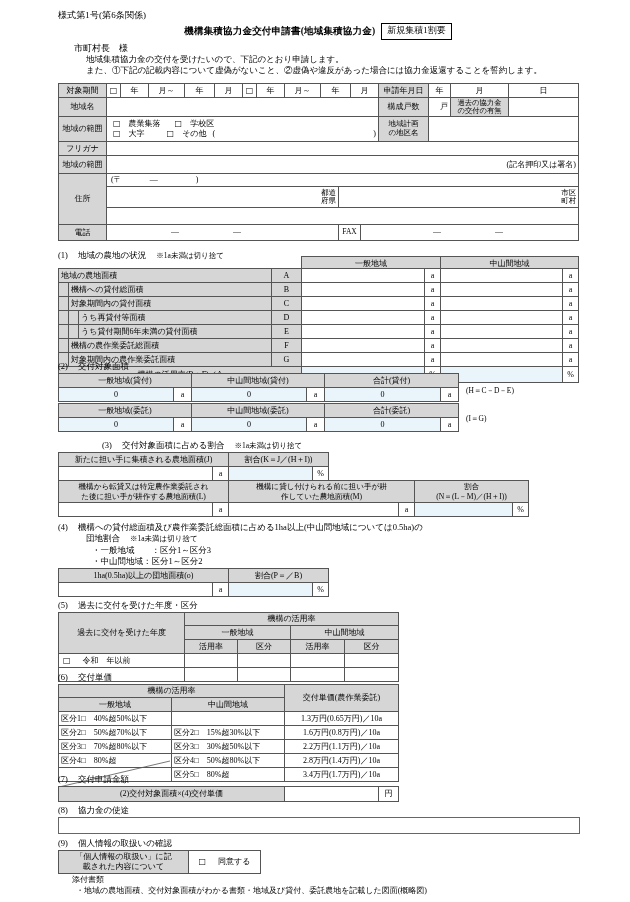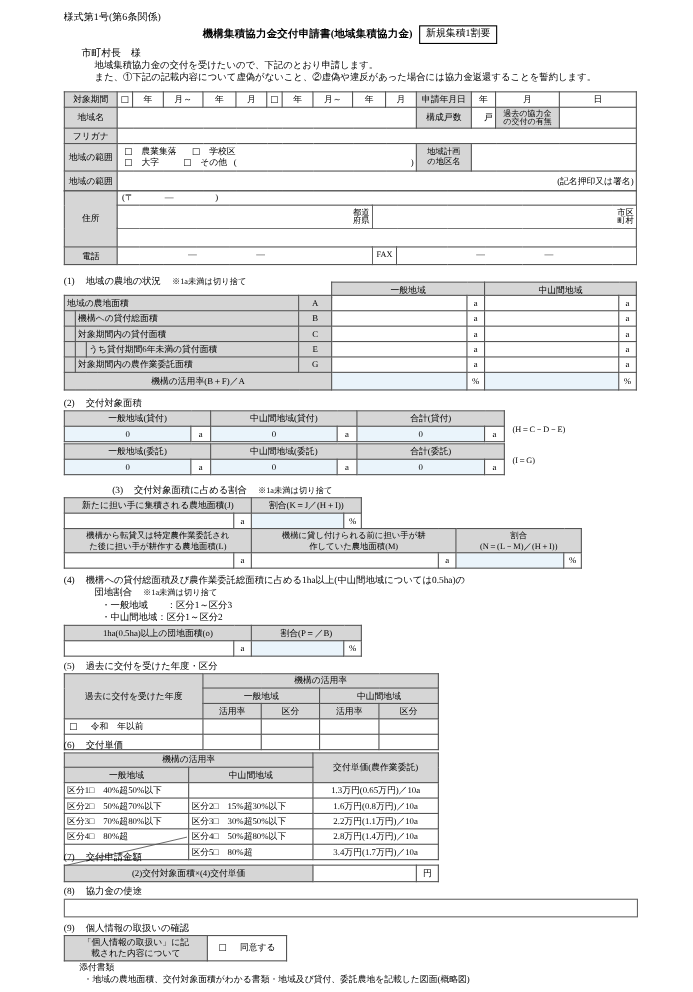--- a/index.html
+++ b/index.html
@@ -161,25 +161,20 @@
       <tr>
         <td class="hd" style="height:18px">地域名</td>
         <td class="wht" colspan="10"></td>
         <td class="hd">構成戸数</td>
         <td class="wht rgt">戸</td>
         <td class="hd" style="font-size:7.3px;line-height:1.1">
           <div>過去の協力金</div>
           <div>の交付の有無</div>
         </td>
         <td class="wht"></td>
-      </tr>
-
-      <tr>
-        <td class="hd" style="height:11px">フリガナ</td>
-        <td class="wht" colspan="14"></td>
       </tr>
 
       <tr>
         <td class="hd" style="height:24px">地域の範囲</td>
         <td class="wht lft" colspan="10" style="padding-left:6px">
           <div style="display:flex;align-items:center;gap:0;line-height:1.25">
             <span class="chk">□</span>
             <span style="width:8px"></span>
             <span>農業集落</span>
             <span style="width:14px"></span>
@@ -202,20 +197,25 @@
           </div>
         </td>
         <td class="hd" style="font-size:7.5px;line-height:1.15">
           <div>地域計画</div>
           <div>の地区名</div>
         </td>
         <td class="wht" colspan="3"></td>
       </tr>
 
       <tr>
+        <td class="hd" style="height:11px">フリガナ</td>
+        <td class="wht" colspan="14"></td>
+      </tr>
+
+      <tr>
         <td class="hd" style="height:17px">地域の範囲</td>
         <td class="wht rgt" colspan="14">(記名押印又は署名)</td>
       </tr>
     </tbody>
       </table>
 
     <table class="ft thick" style="width:520px; margin-top:-1px;">
       <colgroup>
         <col style="width:48px">
           <col style="width:20px">
@@ -334,32 +334,51 @@
         <tr>
           <td class="hd"></td>
           <td class="hdl" colspan="3">対象期間内の貸付面積</td>
           <td class="hd">C</td>
           <td class="wht"></td>
           <td class="wht ctr">a</td>
           <td class="wht"></td>
           <td class="wht ctr">a</td>
         </tr>
 
+        <tr>
+          <td class="hd"></td>
+          <td class="hd"></td>
+          <td class="hdl" colspan="2">うち再貸付等面積</td>
+          <td class="hd">D</td>
+          <td class="wht"></td>
+          <td class="wht ctr">a</td>
+          <td class="wht"></td>
+          <td class="wht ctr">a</td>
+        </tr>
 
         <tr>
           <td class="hd"></td>
           <td class="hd"></td>
           <td class="hdl" colspan="2">うち貸付期間6年未満の貸付面積</td>
           <td class="hd">E</td>
           <td class="wht"></td>
           <td class="wht ctr">a</td>
           <td class="wht"></td>
           <td class="wht ctr">a</td>
         </tr>
 
+        <tr>
+          <td class="hd"></td>
+          <td class="hdl" colspan="3">機構の農作業委託総面積</td>
+          <td class="hd">F</td>
+          <td class="wht"></td>
+          <td class="wht ctr">a</td>
+          <td class="wht"></td>
+          <td class="wht ctr">a</td>
+        </tr>
 
         <tr>
           <td class="hd"></td>
           <td class="hdl" colspan="3">対象期間内の農作業委託面積</td>
           <td class="hd">G</td>
           <td class="wht"></td>
           <td class="wht ctr">a</td>
           <td class="wht"></td>
           <td class="wht ctr">a</td>
         </tr>

